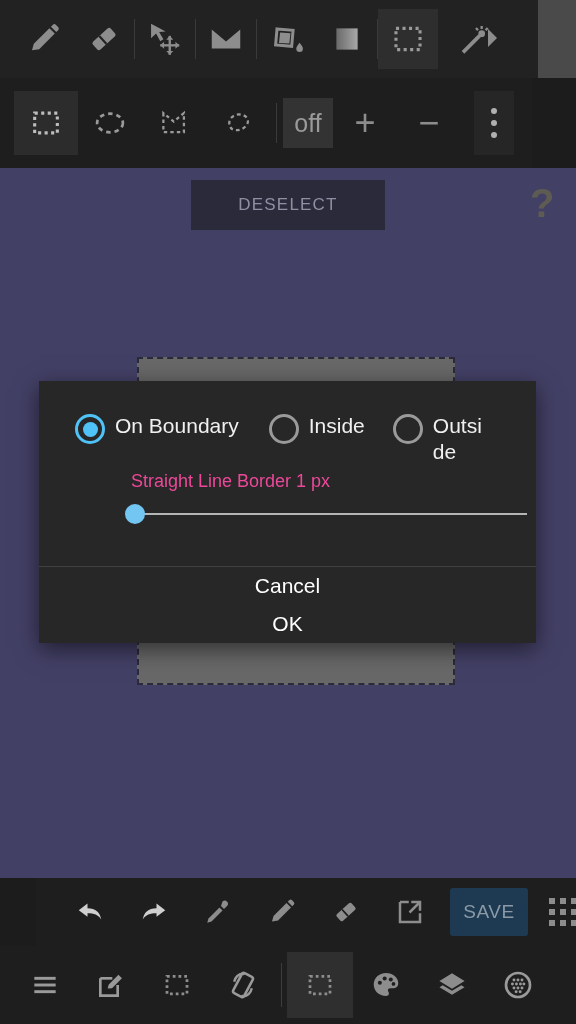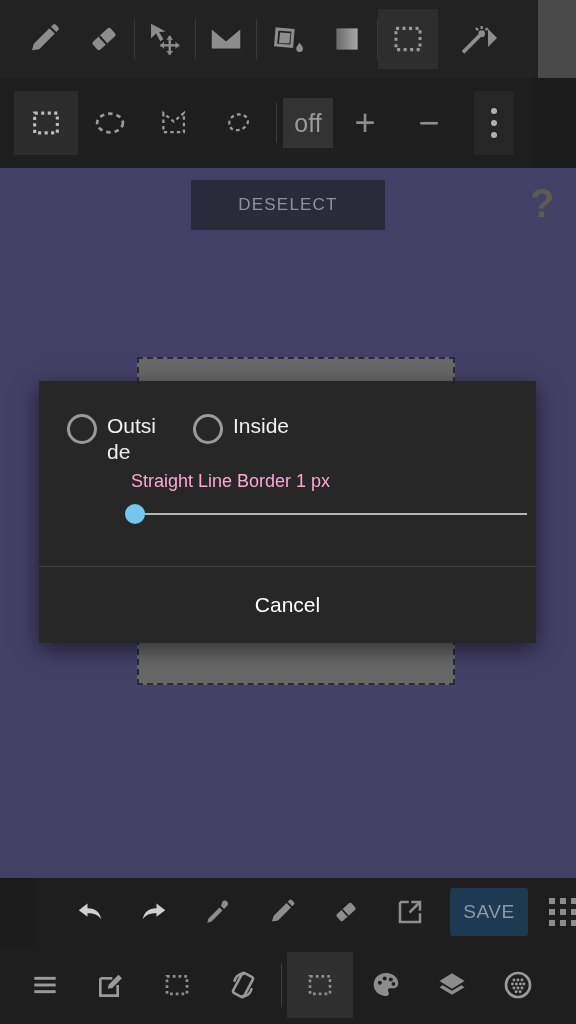--- a/index.html
+++ b/index.html
@@ -135,21 +135,21 @@
     border-radius: 50%; background: #4fc3f7; display: block;
   }
   .radio-label {
     color: #f0f0f0; font-size: 21px;
     margin-left: 10px; line-height: 26px;
     padding-top: 8px;
   }
   .radio-label.wrap { width: 56px; white-space: normal; word-break: break-all; }
   .border-text {
     position: absolute; left: 92px; top: 90px;
-    color: #f9a8d4; font-size: 18px;
+    color: #ec4899; font-size: 18px;
   }
   .slider-wrap {
     position: absolute; left: 86px; top: 118px;
     width: 402px; height: 30px;
     display: flex; align-items: center;
   }
   .slider-track {
     position: absolute; left: 9px; top: 14px;
     width: 393px; height: 2px; background: #b5b5b5;
   }
@@ -369,47 +369,52 @@
     <div class="deselect-btn">DESELECT</div>
     <div class="sel-rect"></div>
   </div>
   <div class="help-q">?</div>
 
   <div class="dialog">
     <div class="dlg-body">
 
       <div class="radio-row">
 
+        <div class="radio-item ri1">
+          <span class="radio-mark on"></span>
+          <span class="radio-label">On Boundary</span>
+        </div>
+
+        <div class="radio-item ri2">
+          <span class="radio-mark"></span>
+          <span class="radio-label">Inside</span>
+        </div>
 
         <div class="radio-item ri3">
           <span class="radio-mark"></span>
           <span class="radio-label wrap">Outside</span>
         </div>
 
-        <div class="radio-item ri2">
-          <span class="radio-mark"></span>
-          <span class="radio-label">Inside</span>
-        </div>
-
       </div>
 
       <div class="border-text">Straight Line Border 1 px</div>
 
       <div class="slider-wrap">
         <div class="slider-track"></div>
         <div class="slider-thumb"></div>
       </div>
 
     </div>
 
     <div class="dlg-divider"></div>
 
     <div class="dlg-actions">
       <div class="dlg-btn">Cancel</div>
       <div class="dlg-vsep"></div>
+      <div class="dlg-btn">OK</div>
     </div>
   </div>
 
   <div class="bottombar">
     <div style="width:22px;flex:0 0 auto;"></div>
 
     <div class="bb-btn">
       <span>
         <svg class="ico" width="30" height="30" viewBox="0 0 24 24">
           <path d="M3 10.5 L10 5.2 L10 9 C16.6 9 20 12.4 21 18 C18.6 14.2 15.2 13 10 13 L10 15.8 Z" fill="#cfcfcf"></path>

